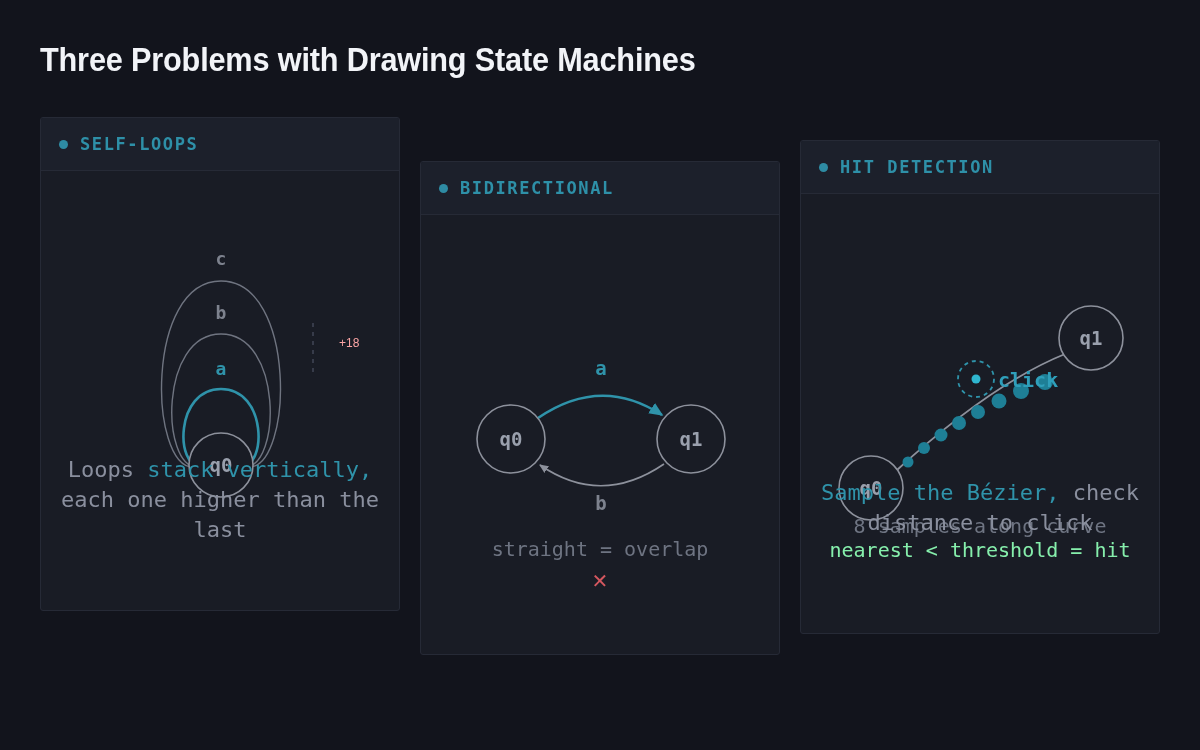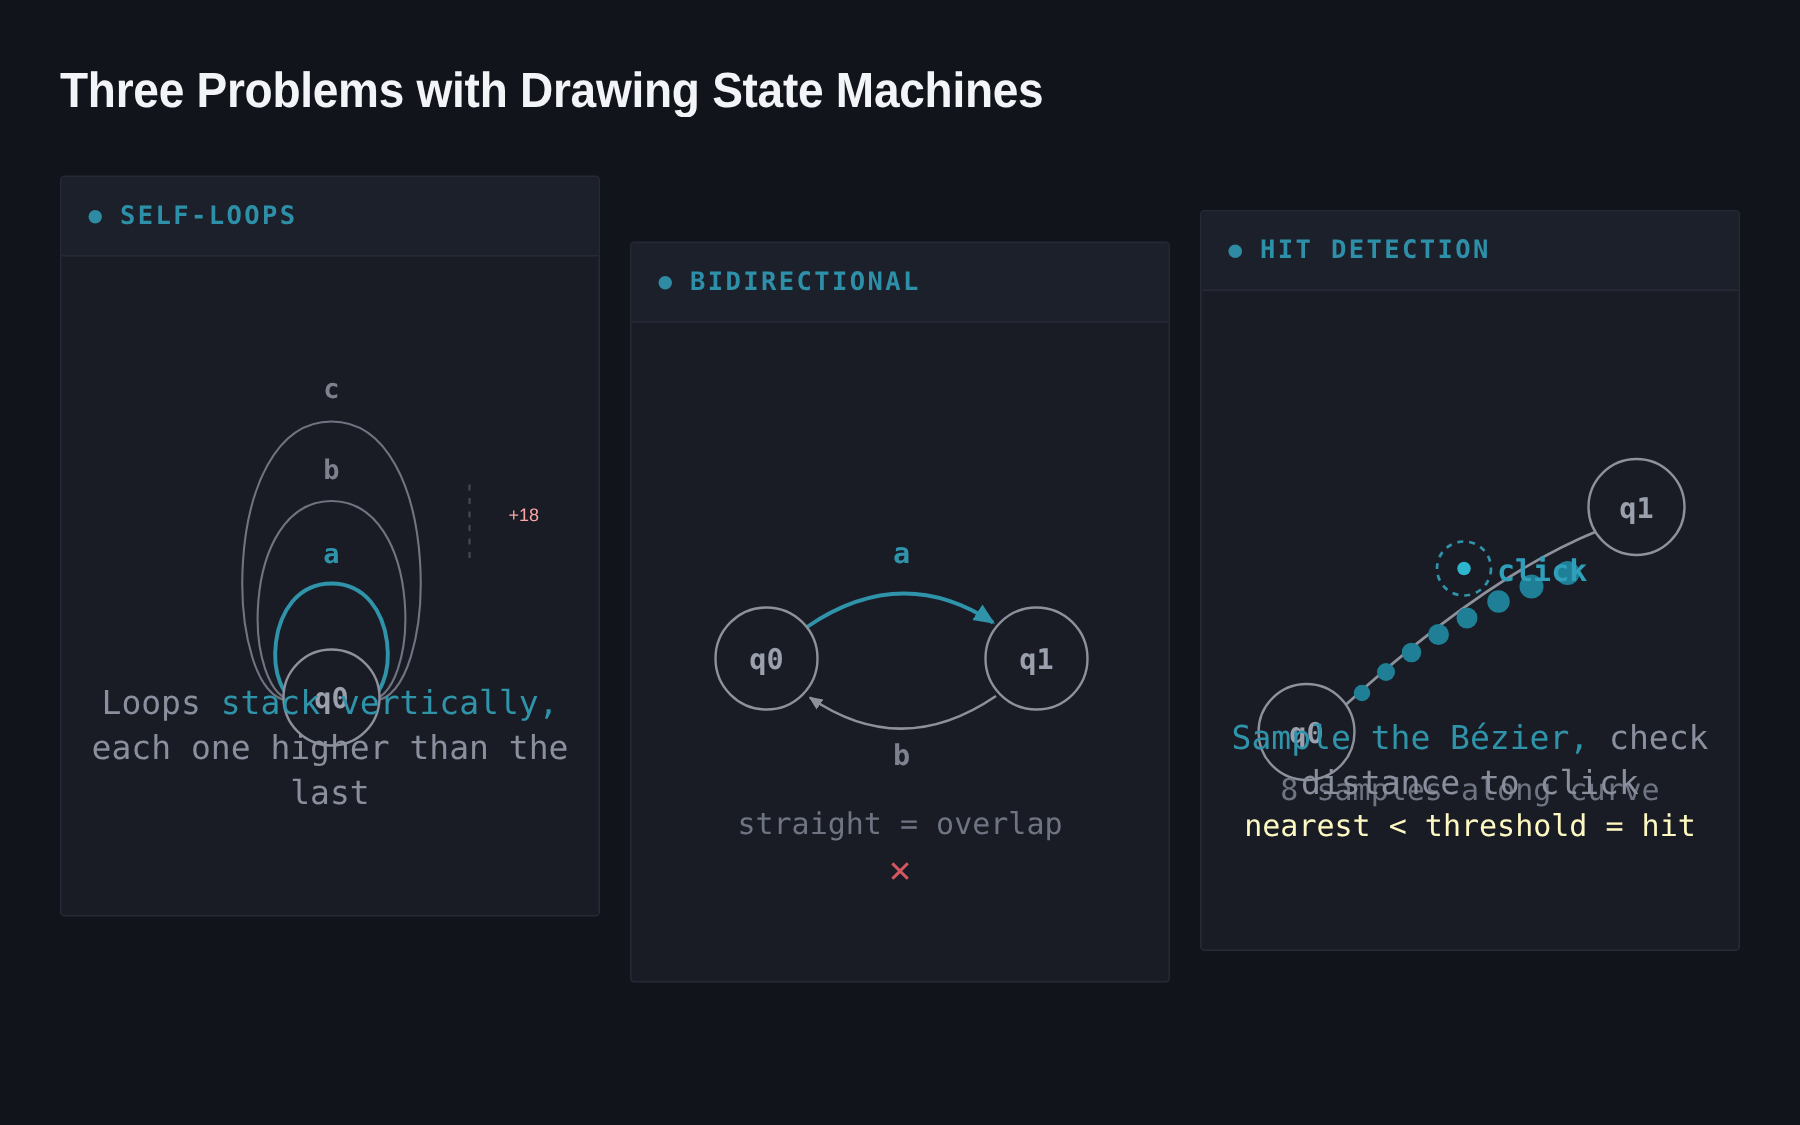--- a/index.html
+++ b/index.html
@@ -110,21 +110,21 @@
   
   .note {
     position: absolute;
     width: 100%;
     text-align: center;
     font-family: "DejaVu Sans Mono", monospace;
     font-size: 20px;
     color: #6e7482;
     white-space: nowrap;
   }
-  .note.teal { color: #fef9c3; }
+  .note.teal { color: #86efac; }
 
   .xmark {
     position: absolute;
     width: 100%;
     text-align: center;
     font-family: "DejaVu Sans", sans-serif;
     font-size: 20px;
     color: #d4575f;
   }
 

